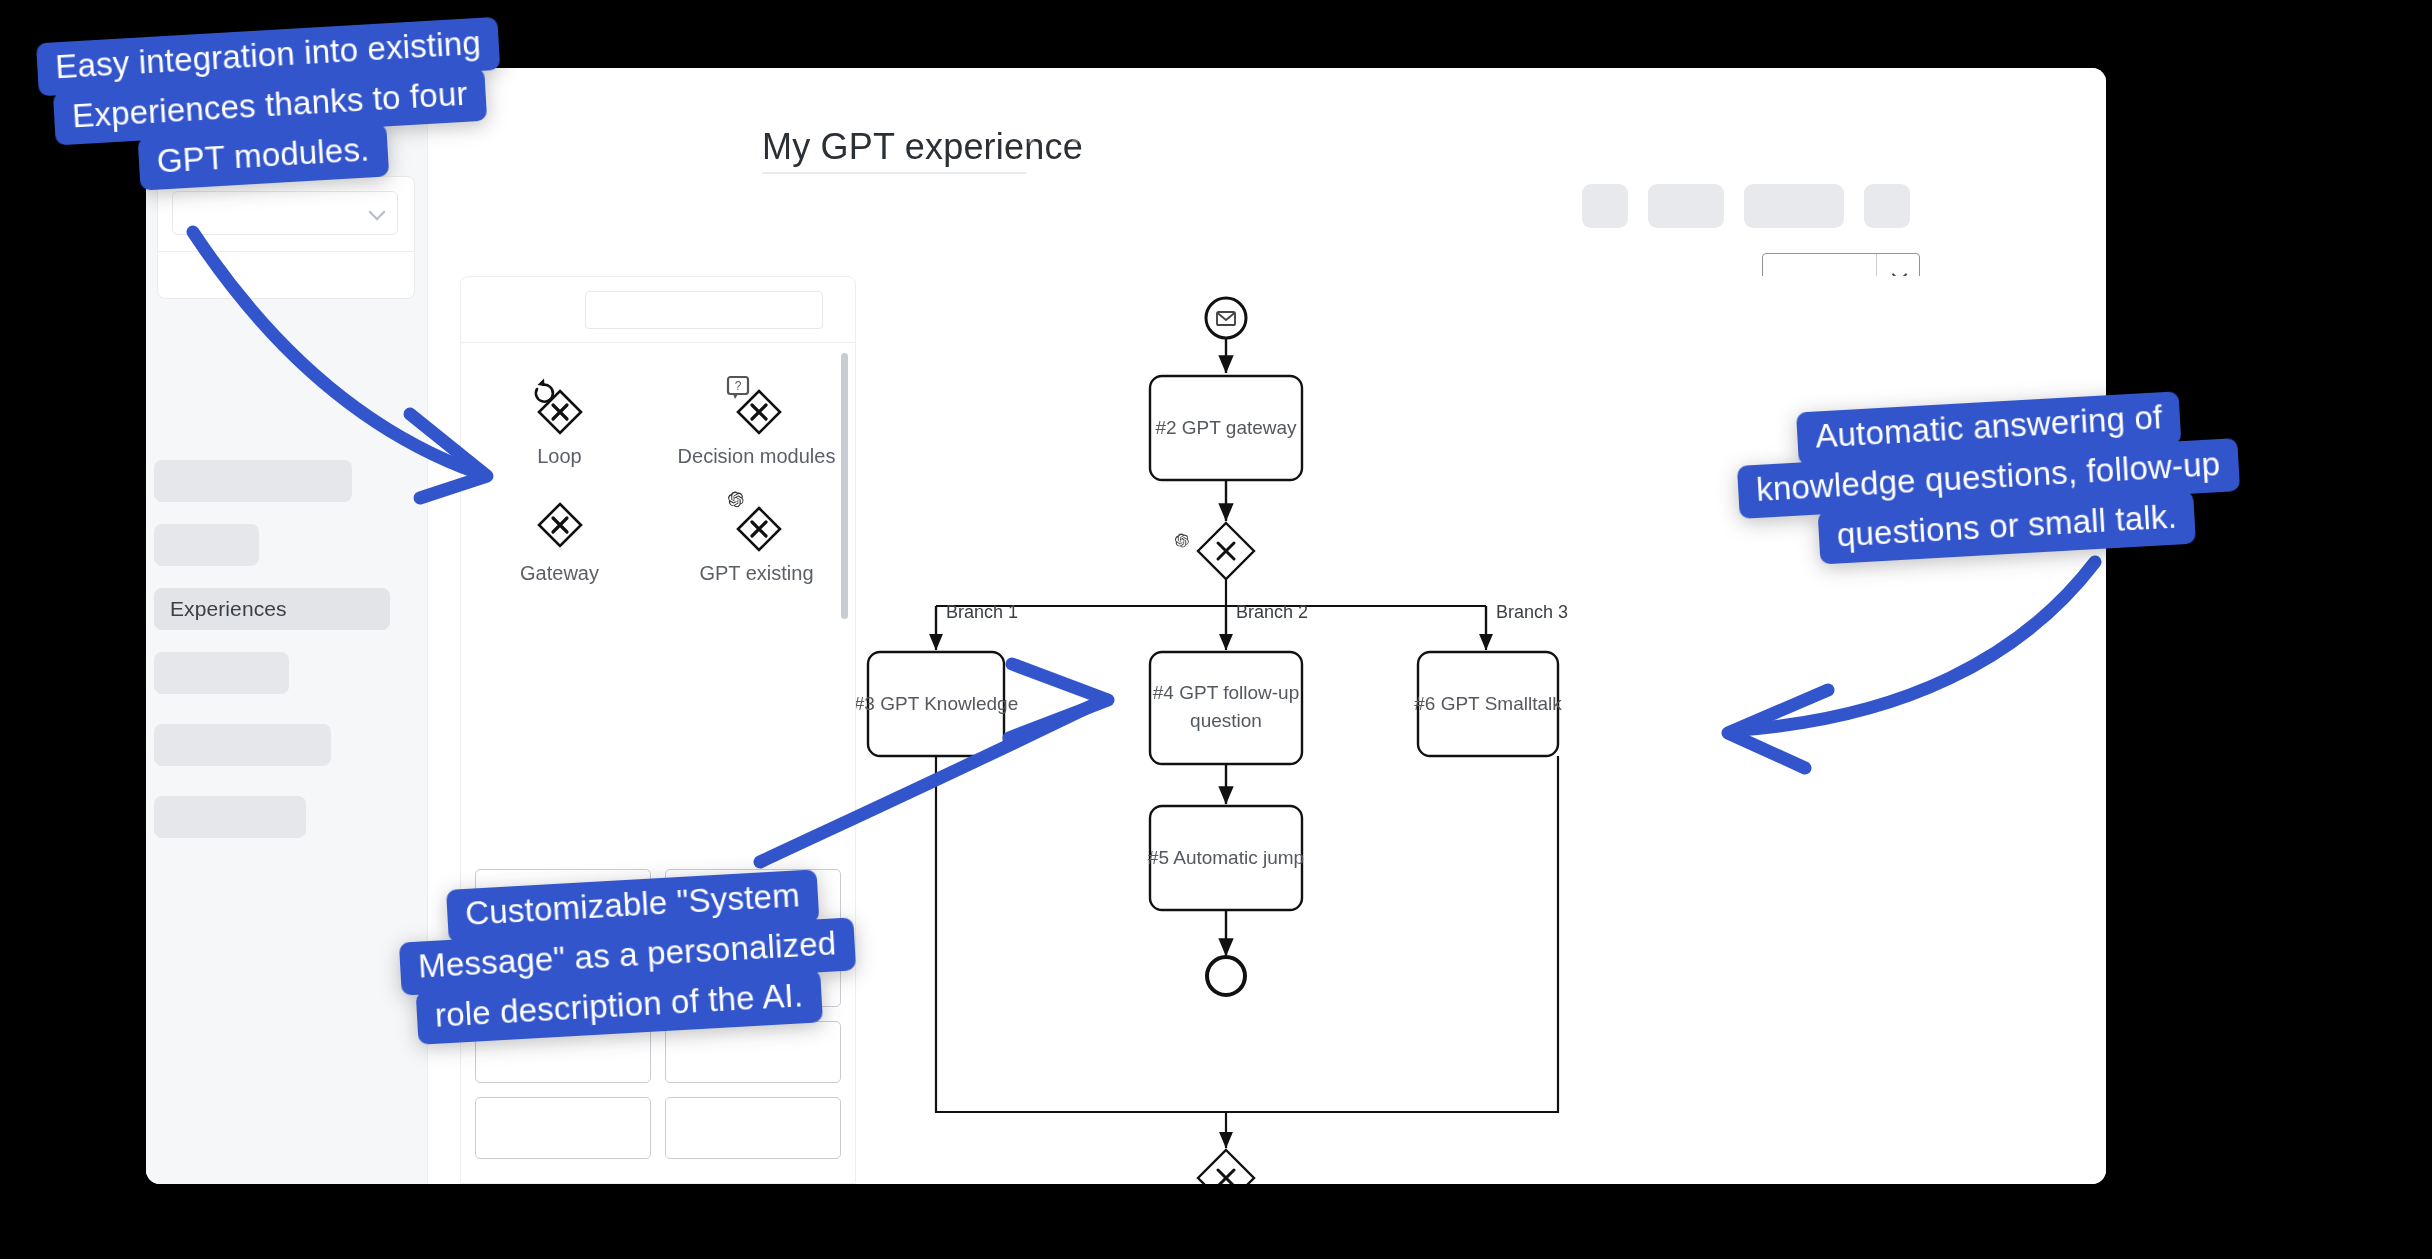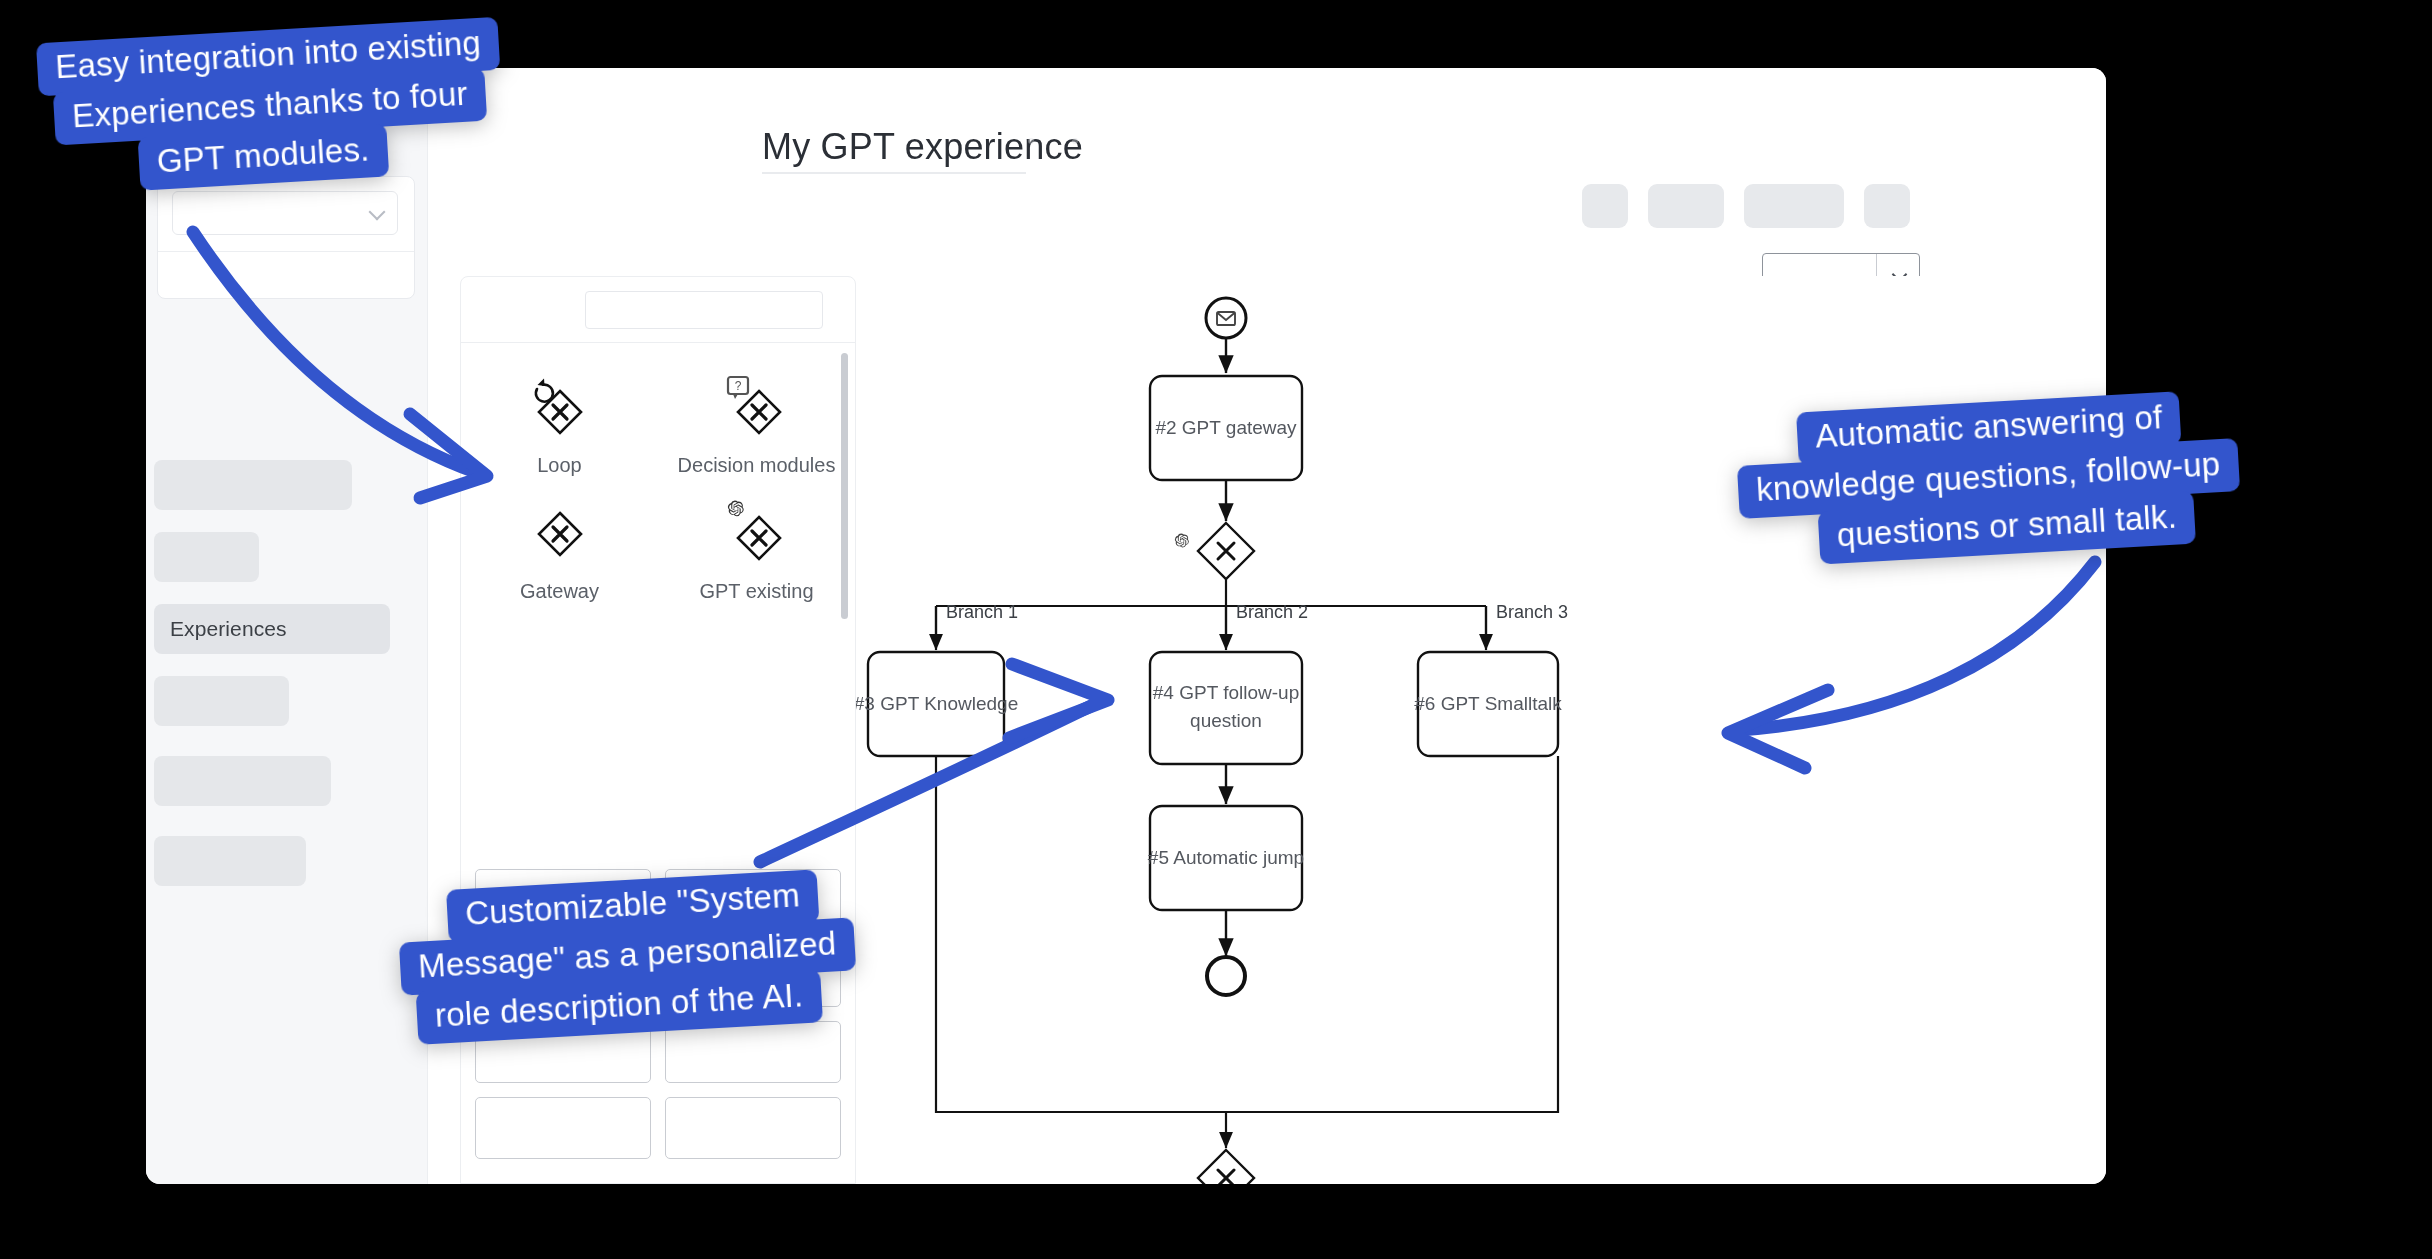--- a/index.html
+++ b/index.html
@@ -56,21 +56,21 @@
     border-right: 2px solid #b8bcc4;
     border-bottom: 2px solid #b8bcc4;
     transform: rotate(45deg);
   }
   .nav-list { position:absolute; left: 0; top: 252px; width: 100%; }
   .nav-item {
     position: relative;
     margin: 0 0 0 8px;
     border-radius: 8px;
     background: #e5e7ea;
-    height: 50px;
+    height: 42px;
   }
   .nav-item.sk1 { width: 198px; margin-top: 140px; }
   .nav-item.sk2 { width: 105px; margin-top: 22px; }
   .nav-item.active {
     width: 236px; margin-top: 22px;
     background: #e2e4e8;
     display: flex; align-items: center;
     padding-left: 16px;
   }
   .nav-item.active .label {
@@ -151,21 +151,21 @@
   .palette-scroll {
     position: absolute; right: 7px; top: 76px;
     width: 7px; height: 266px; background: #c9ccd2; border-radius: 4px;
   }
   .palette-items {
     position: absolute; left: 0; top: 96px; width: 100%;
     display: grid; grid-template-columns: 1fr 1fr; row-gap: 22px;
   }
   .pal-item { display: flex; flex-direction: column; align-items: center; }
   .pal-icon { position: relative; width: 86px; height: 70px; }
-  .pal-label { font-size: 20px; color: #5b6068; margin-top: 11px; white-space: nowrap; }
+  .pal-label { font-size: 20px; color: #5b6068; margin-top: 2px; white-space: nowrap; }
 
   .palette-grid {
     position: absolute; left: 14px; right: 14px; top: 592px;
     display: grid; grid-template-columns: 1fr 1fr; gap: 14px 14px;
   }
   .grid-cell { height: 62px; border: 1px solid #c9ccd2; border-radius: 5px; background:#fff; }
 
   
   .canvas { position: absolute; left: 710px; top: 208px; right: 0; bottom: 0; background:#fff; }
   .flow { position:absolute; left: 0; top: 0; width: 100%; height: 100%; }

